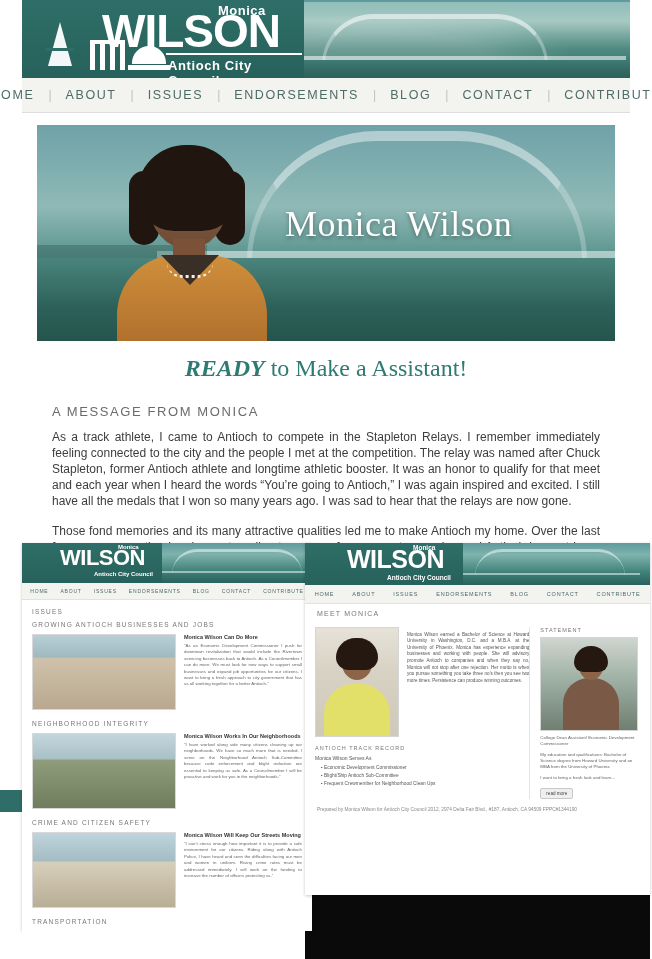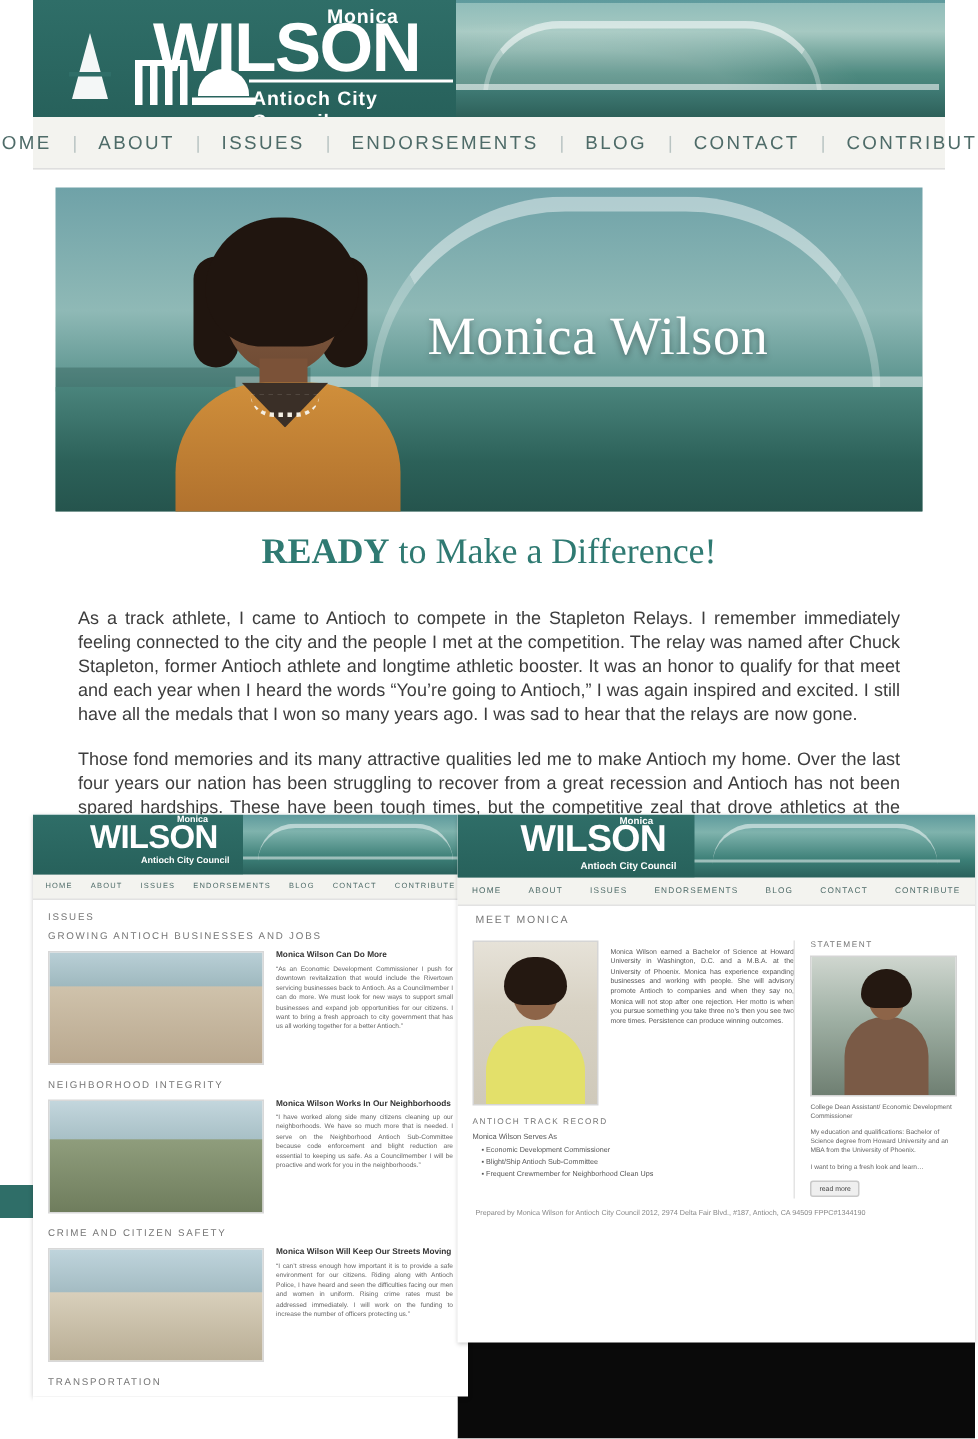--- a/index.html
+++ b/index.html
@@ -79,21 +79,21 @@
   .hero .collar{position:absolute;left:46px;top:108px;width:58px;height:30px;background:#3a2f27;
        clip-path:polygon(0 0,100% 0,50% 100%);}
   .hero .pearls{position:absolute;left:52px;top:116px;width:46px;height:12px;border-bottom:3px dotted #f4efe4;border-radius:0 0 40px 40px;}
   .hero h1{position:absolute;left:248px;top:78px;margin:0;color:#fff;font-size:36px;line-height:42px;
        font-weight:normal;font-family:"Liberation Serif", serif;letter-spacing:.5px;
        text-shadow:0 2px 4px rgba(0,0,0,.35);}
   .hero h1 span{display:block;}
 
   .ready{margin:14px 0 0;text-align:center;font-family:"Liberation Serif", serif;
        font-size:24px;color:#2f7a72;}
-  .ready b{font-weight:bold;margin-top:48px;}
+  .ready b{font-style:italic;font-weight:bold;margin-top:48px;}
 
   .msg{margin:22px 30px 0;}
   .msg h2{margin:0 0 10px;font-size:13px;letter-spacing:1.6px;color:#6b6b6b;font-weight:normal;}
   .msg p{margin:0 0 14px;font-size:12px;line-height:16px;color:#3d3d3d;text-align:justify;}
   .sig{text-align:right;font-family:"Liberation Serif", serif;font-style:italic;font-size:22px;color:#2c2c2c;margin:6px 40px 0 0;}
   .contactline{margin:18px 30px 0;font-size:10.5px;color:#3d3d3d;}
   .contactline a{color:#2f6f9e;text-decoration:underline;}
 
   
   .shot2{position:absolute;left:22px;top:543px;width:290px;height:388px;background:#fff;
@@ -211,24 +211,25 @@
         <div class="body"></div>
         <div class="collar"></div>
         <div class="pearls"></div>
       </div>
       <h1>
         <span>Monica Wilson</span>
       </h1>
     </div>
 
     <div class="ready">
-      <b>READY</b><span> to Make a Difference!</span>
+      <b>READY</b><span> to Make a Assistant!</span>
     </div>
 
     <div class="msg">
+      <h2>A MESSAGE FROM MONICA</h2>
       <p>As a track athlete, I came to Antioch to compete in the Stapleton Relays. I remember immediately feeling connected to the city and the people I met at the competition. The relay was named after Chuck Stapleton, former Antioch athlete and longtime athletic booster. It was an honor to qualify for that meet and each year when I heard the words “You’re going to Antioch,” I was again inspired and excited. I still have all the medals that I won so many years ago. I was sad to hear that the relays are now gone.</p>
       <p>Those fond memories and its many attractive qualities led me to make Antioch my home. Over the last four years our nation has been struggling to recover from a great recession and Antioch has not been spared hardships. These have been tough times, but the competitive zeal that drove athletics at the Stapleton Relays and inspires others, will get our city moving again. I want to lead this turnaround by serving on the Antioch City Council.</p>
     </div>
     <div class="sig">Monica Wilson</div>
     <div class="contactline">
       <span>If you have any questions or want to recommend someone for Monica to contact, please email her at </span><a href="#">mwilson@mwilson4antiochcouncil.com</a><span>.</span>
     </div>
   </div>
 
   <div class="black-bg"></div>

